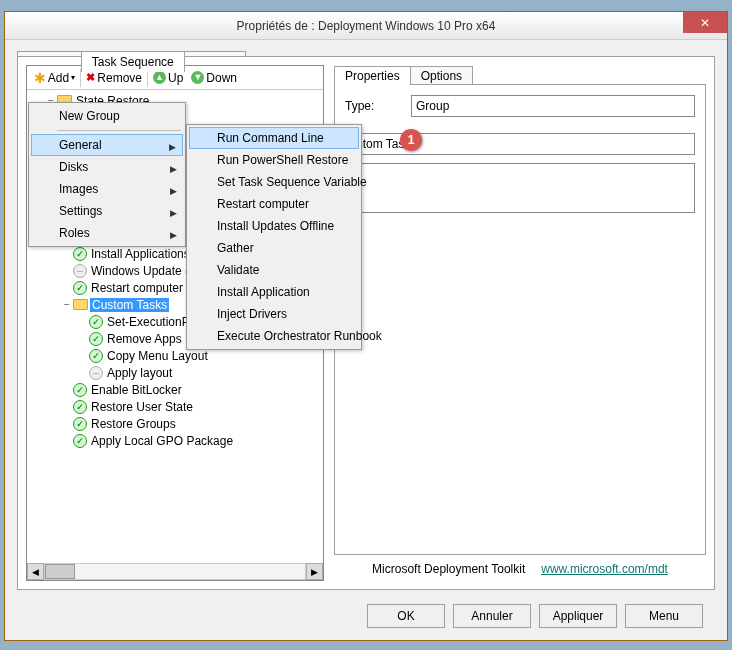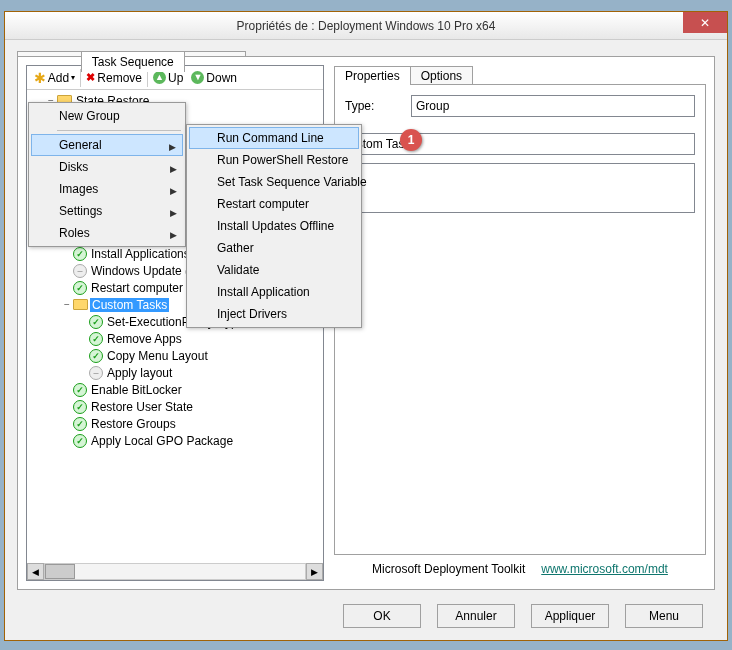--- a/index.html
+++ b/index.html
@@ -18,21 +18,21 @@
 .rtab { padding: 2px 10px; border: 1px solid #a0a0a0; border-bottom: none; background: #f8f8f8; margin-right:-1px; position:relative; top:1px;}
 .rtab.active { background: #fff; z-index:2;}
 .rpanel { position: absolute; left:0; right:0; top:19px; bottom:26px; border:1px solid #a0a0a0; background:#fff; padding:10px;}
 .type-row { display:flex; align-items:center; margin-bottom:16px;}
 .type-row label { width:66px; }
 .type-row input { flex:1; height:22px; border:1px solid #828790; padding:0 4px; background:#fff;}
 .namebox { width:100%; height:22px; border:1px solid #828790; padding:0 4px; margin-bottom:8px; background:#fff;}
 .descbox { width:100%; height:50px; border:1px solid #828790; padding:2px 4px; resize:none; background:#fff;}
 .footer-link { position:absolute; left:0; right:0; bottom:0; height:24px; display:flex; align-items:center; justify-content:center; gap:16px;}
 .footer-link a { color:#0f766e; text-decoration:underline;}
-.btnrow { position:absolute; right:24px; bottom:12px; display:flex; gap:16px;}
+.btnrow { position:absolute; right:24px; bottom:12px; display:flex; gap:8px;}
 .btnrow button { width:78px; height:24px; background:#f0f0f0; border:1px solid #a0a0a0;}
 .toolbar { height:24px; border-bottom:1px solid #ccc; display:flex; align-items:center; padding:0 4px; gap:2px;}
 .toolbar .tbtn { display:flex; align-items:center; padding:1px 3px; gap:2px; height:20px;}
 .star-icon { color:#e6a817; font-size:14px; line-height:1;}
 .x-icon { color:#d00; font-weight:bold; font-size:11px;}
 .arrow-icon { width:13px; height:13px; border-radius:50%; background:#5cb85c; color:#fff; display:inline-flex; align-items:center; justify-content:center; font-size:9px; line-height:1;}
 .tree { position:absolute; top:24px; left:0; right:0; bottom:18px; overflow:hidden; padding:2px;}
 .tree-item { display:flex; align-items:center; height:17px; white-space:nowrap; overflow:hidden;}
 .tree-item .lbl { padding:0 2px; }
 .tree-item.selected .lbl { background:#3399ff; color:#fff;}
@@ -288,15 +288,18 @@
     </div>
   <div class="mitem">
       <span>Validate</span>
     </div>
   <div class="mitem">
       <span>Install Application</span>
     </div>
   <div class="mitem">
       <span>Inject Drivers</span>
     </div>
+  <div class="mitem">
+      <span>Execute Orchestrator Runbook</span>
+    </div>
 </div>
 
 <div class="callout" style="left:400px; top:129px;">1</div>
 
 </body></html>

